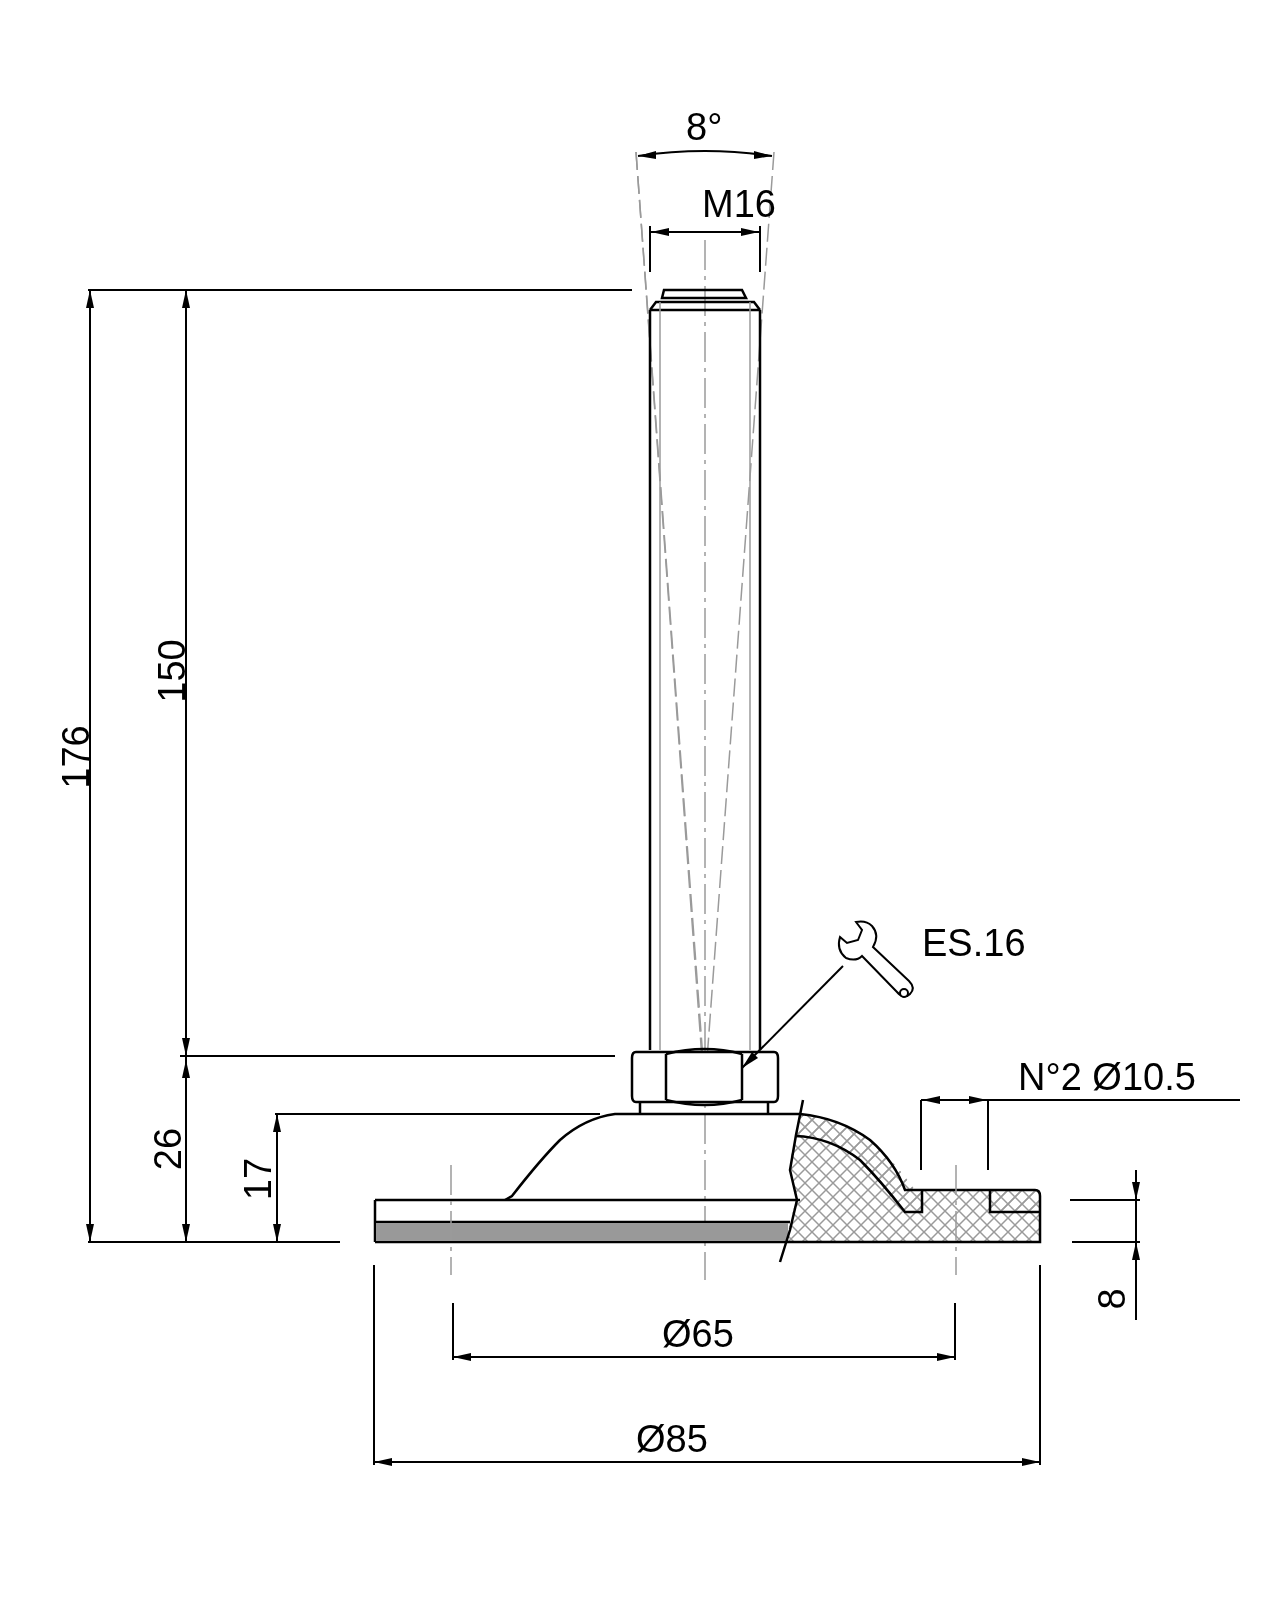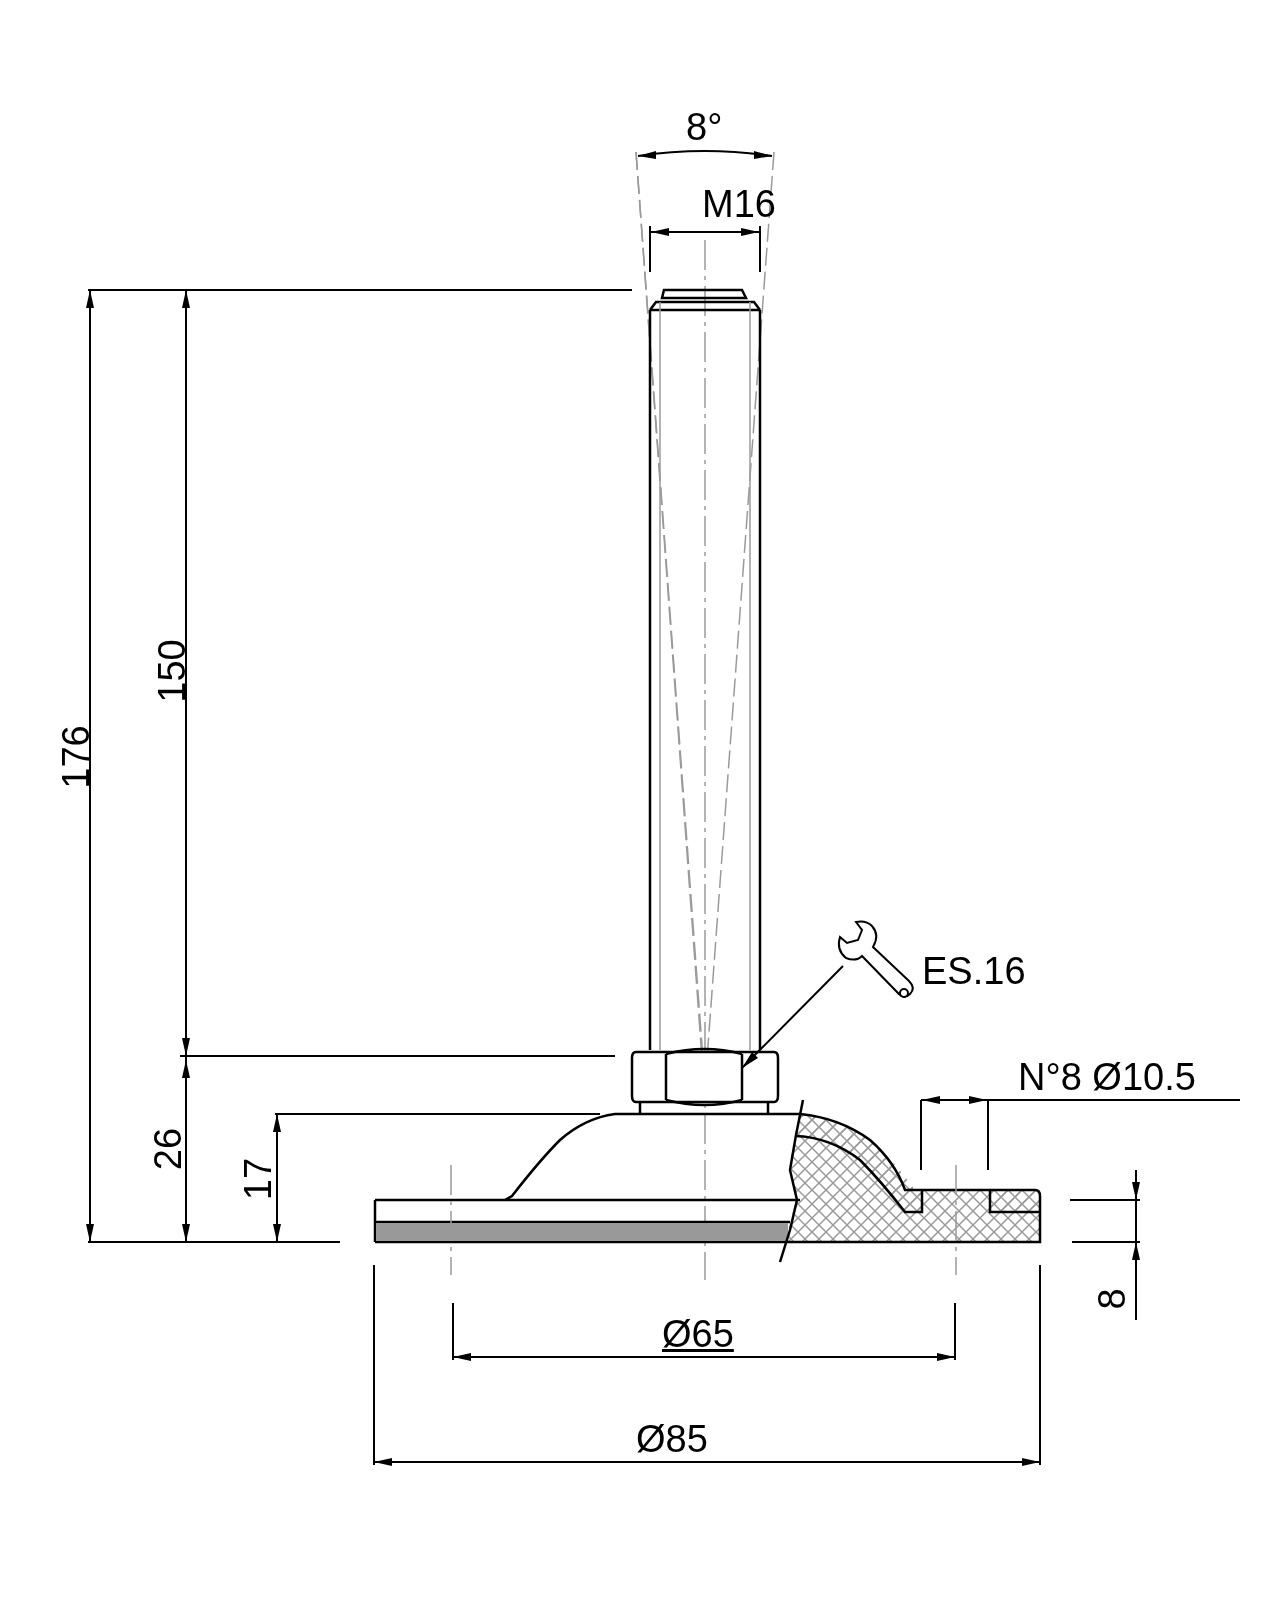--- a/index.html
+++ b/index.html
@@ -147,17 +147,17 @@
     <circle cx="904" cy="993" r="4"></circle>
   </g>
 </svg>
 
 <div class="lbl" style="left:686px; top:108px;">8°</div>
 <div class="lbl" style="left:702px; top:185px;">M16</div>
 <div class="lbl vert" style="left:36px; top:738px; width:80px; text-align:center;">176</div>
 <div class="lbl vert" style="left:132px; top:652px; width:80px; text-align:center;">150</div>
 <div class="lbl vert" style="left:138px; top:1130px; width:60px; text-align:center;">26</div>
 <div class="lbl vert" style="left:228px; top:1160px; width:60px; text-align:center;">17</div>
-<div class="lbl" style="left:922px; top:952px;text-align:center;">ES.16</div>
-<div class="lbl" style="left:1018px; top:1058px;">N°8 Ø10.5</div>
+<div class="lbl" style="left:922px; top:924px;text-align:center;">ES.16</div>
+<div class="lbl" style="left:1018px; top:1058px;">N°2 Ø10.5</div>
 <div class="lbl vert" style="left:1092px; top:1280px; width:40px; text-align:center;">8</div>
-<div class="lbl" style="left:662px; top:1315px;text-decoration:underline;">Ø65</div>
+<div class="lbl" style="left:662px; top:1315px;">Ø65</div>
 <div class="lbl" style="left:636px; top:1420px;">Ø85</div>
 
 </body></html>

